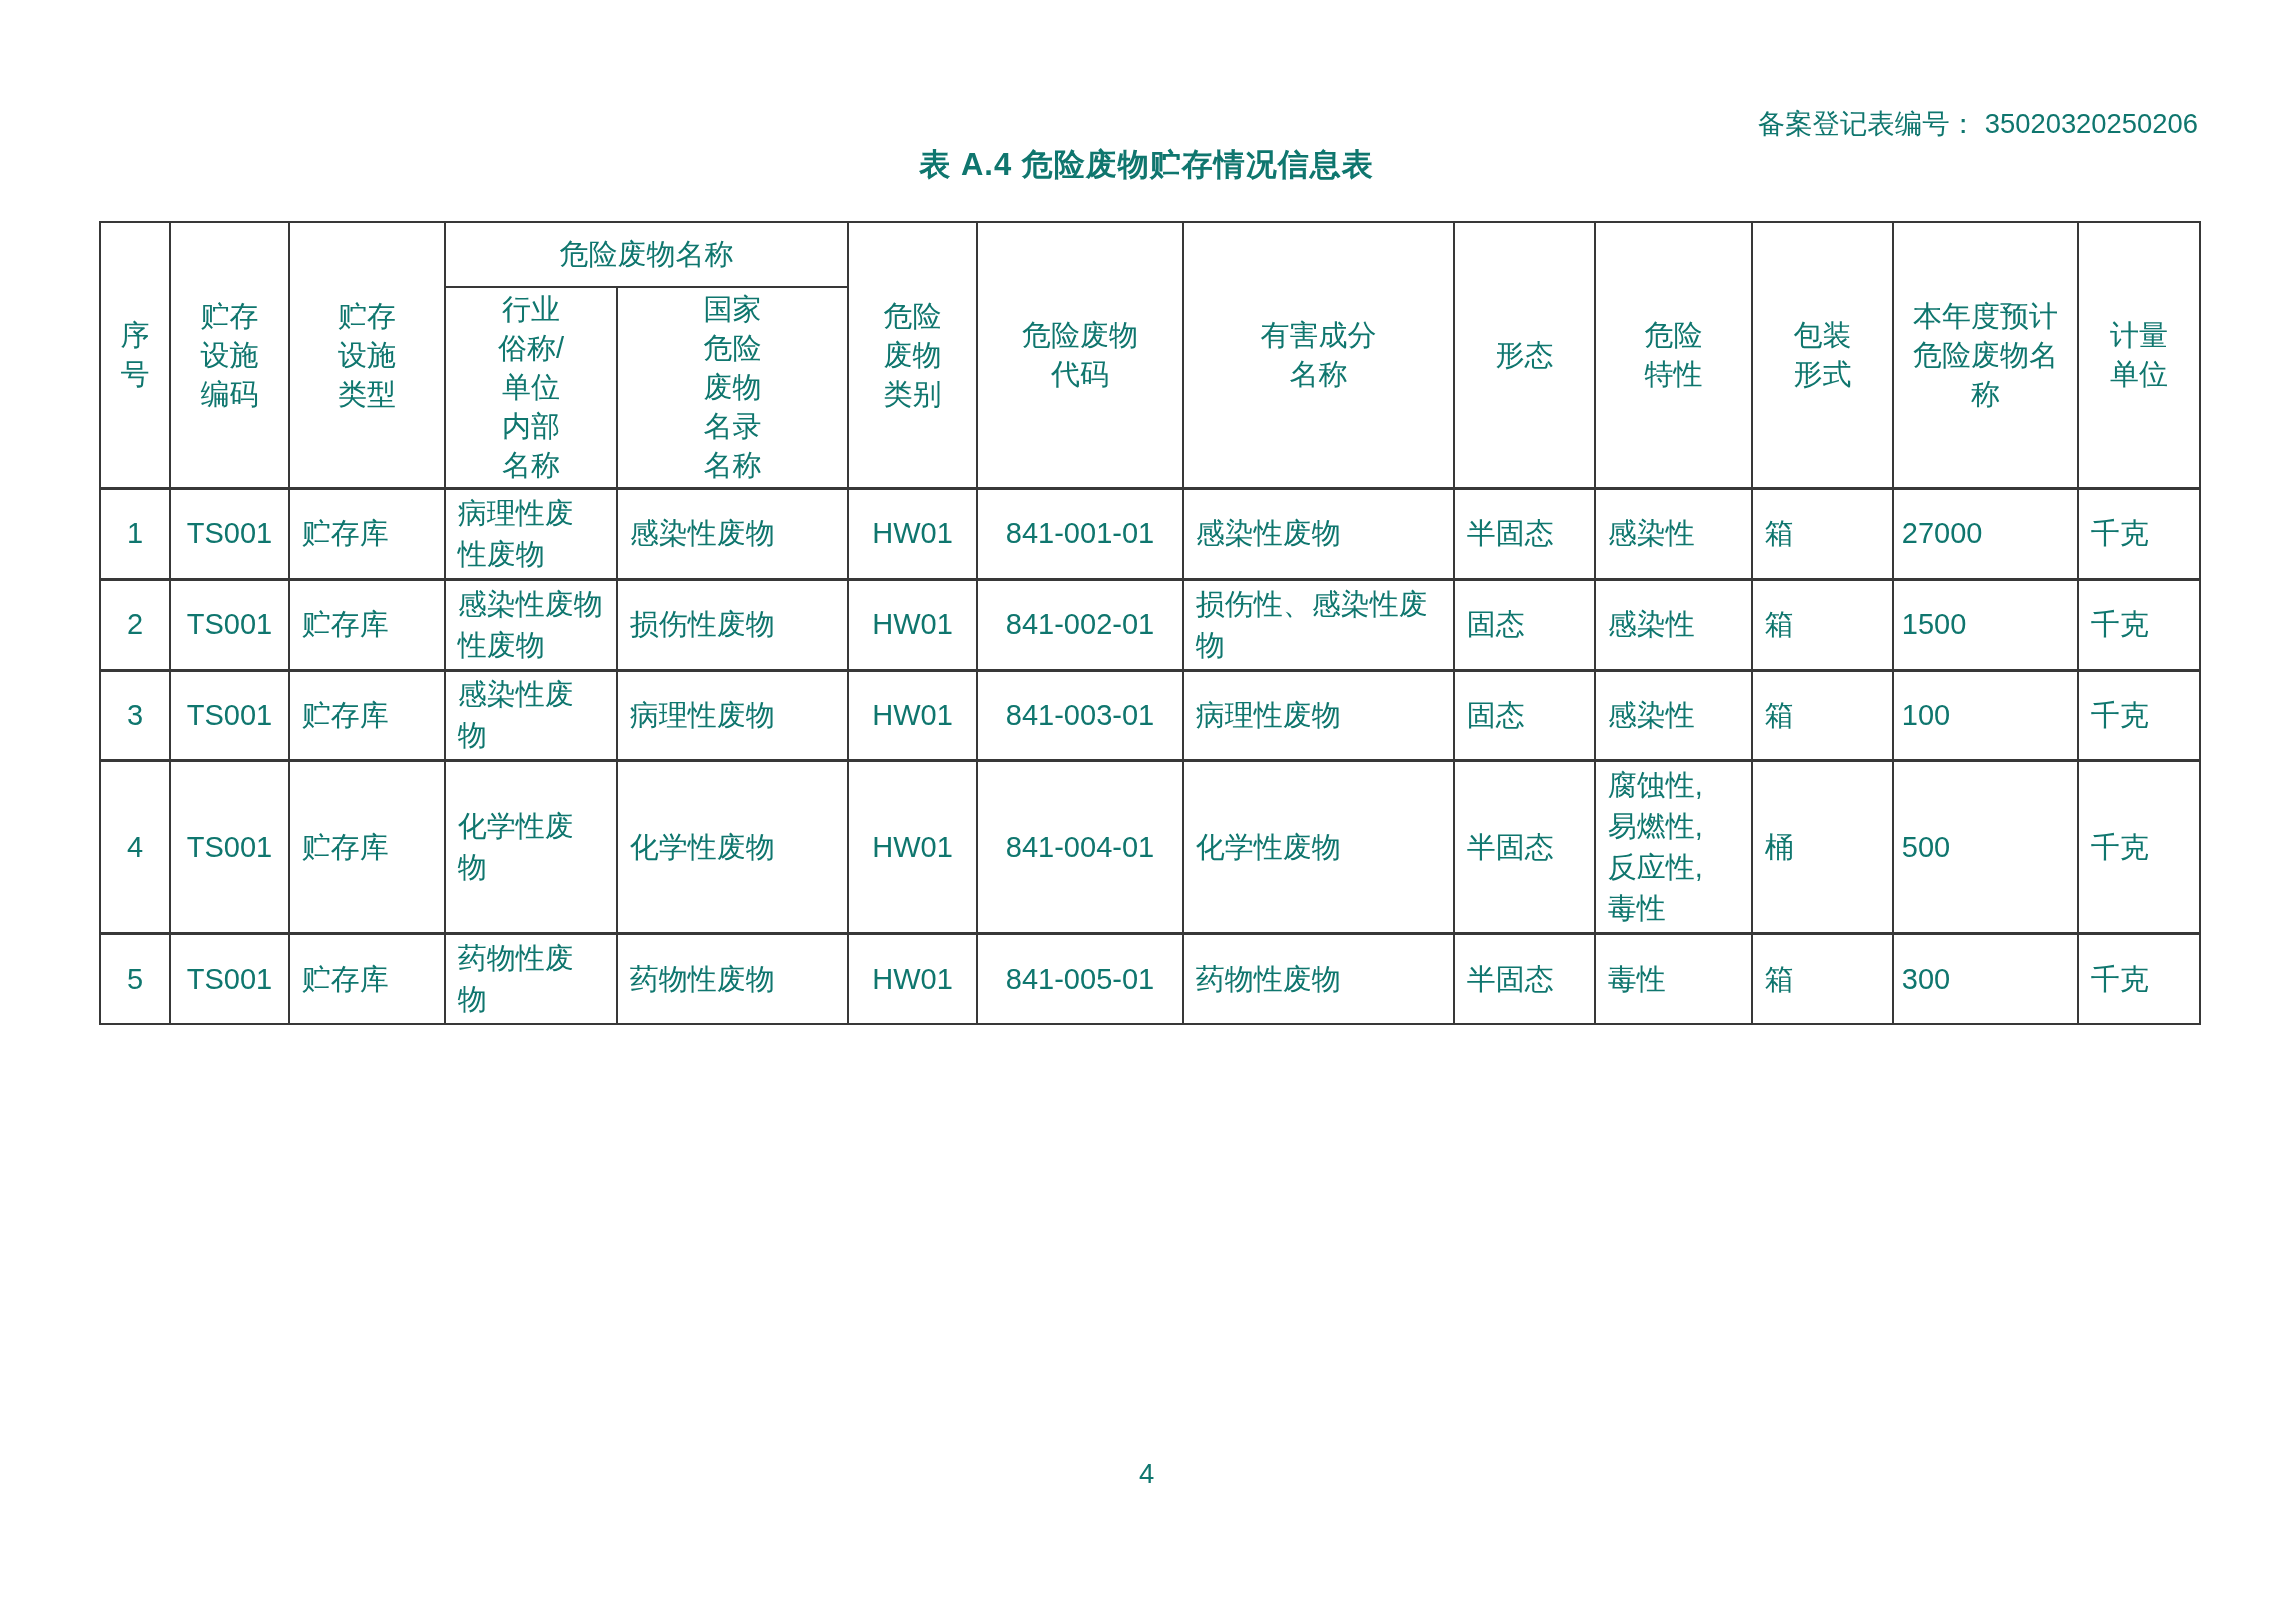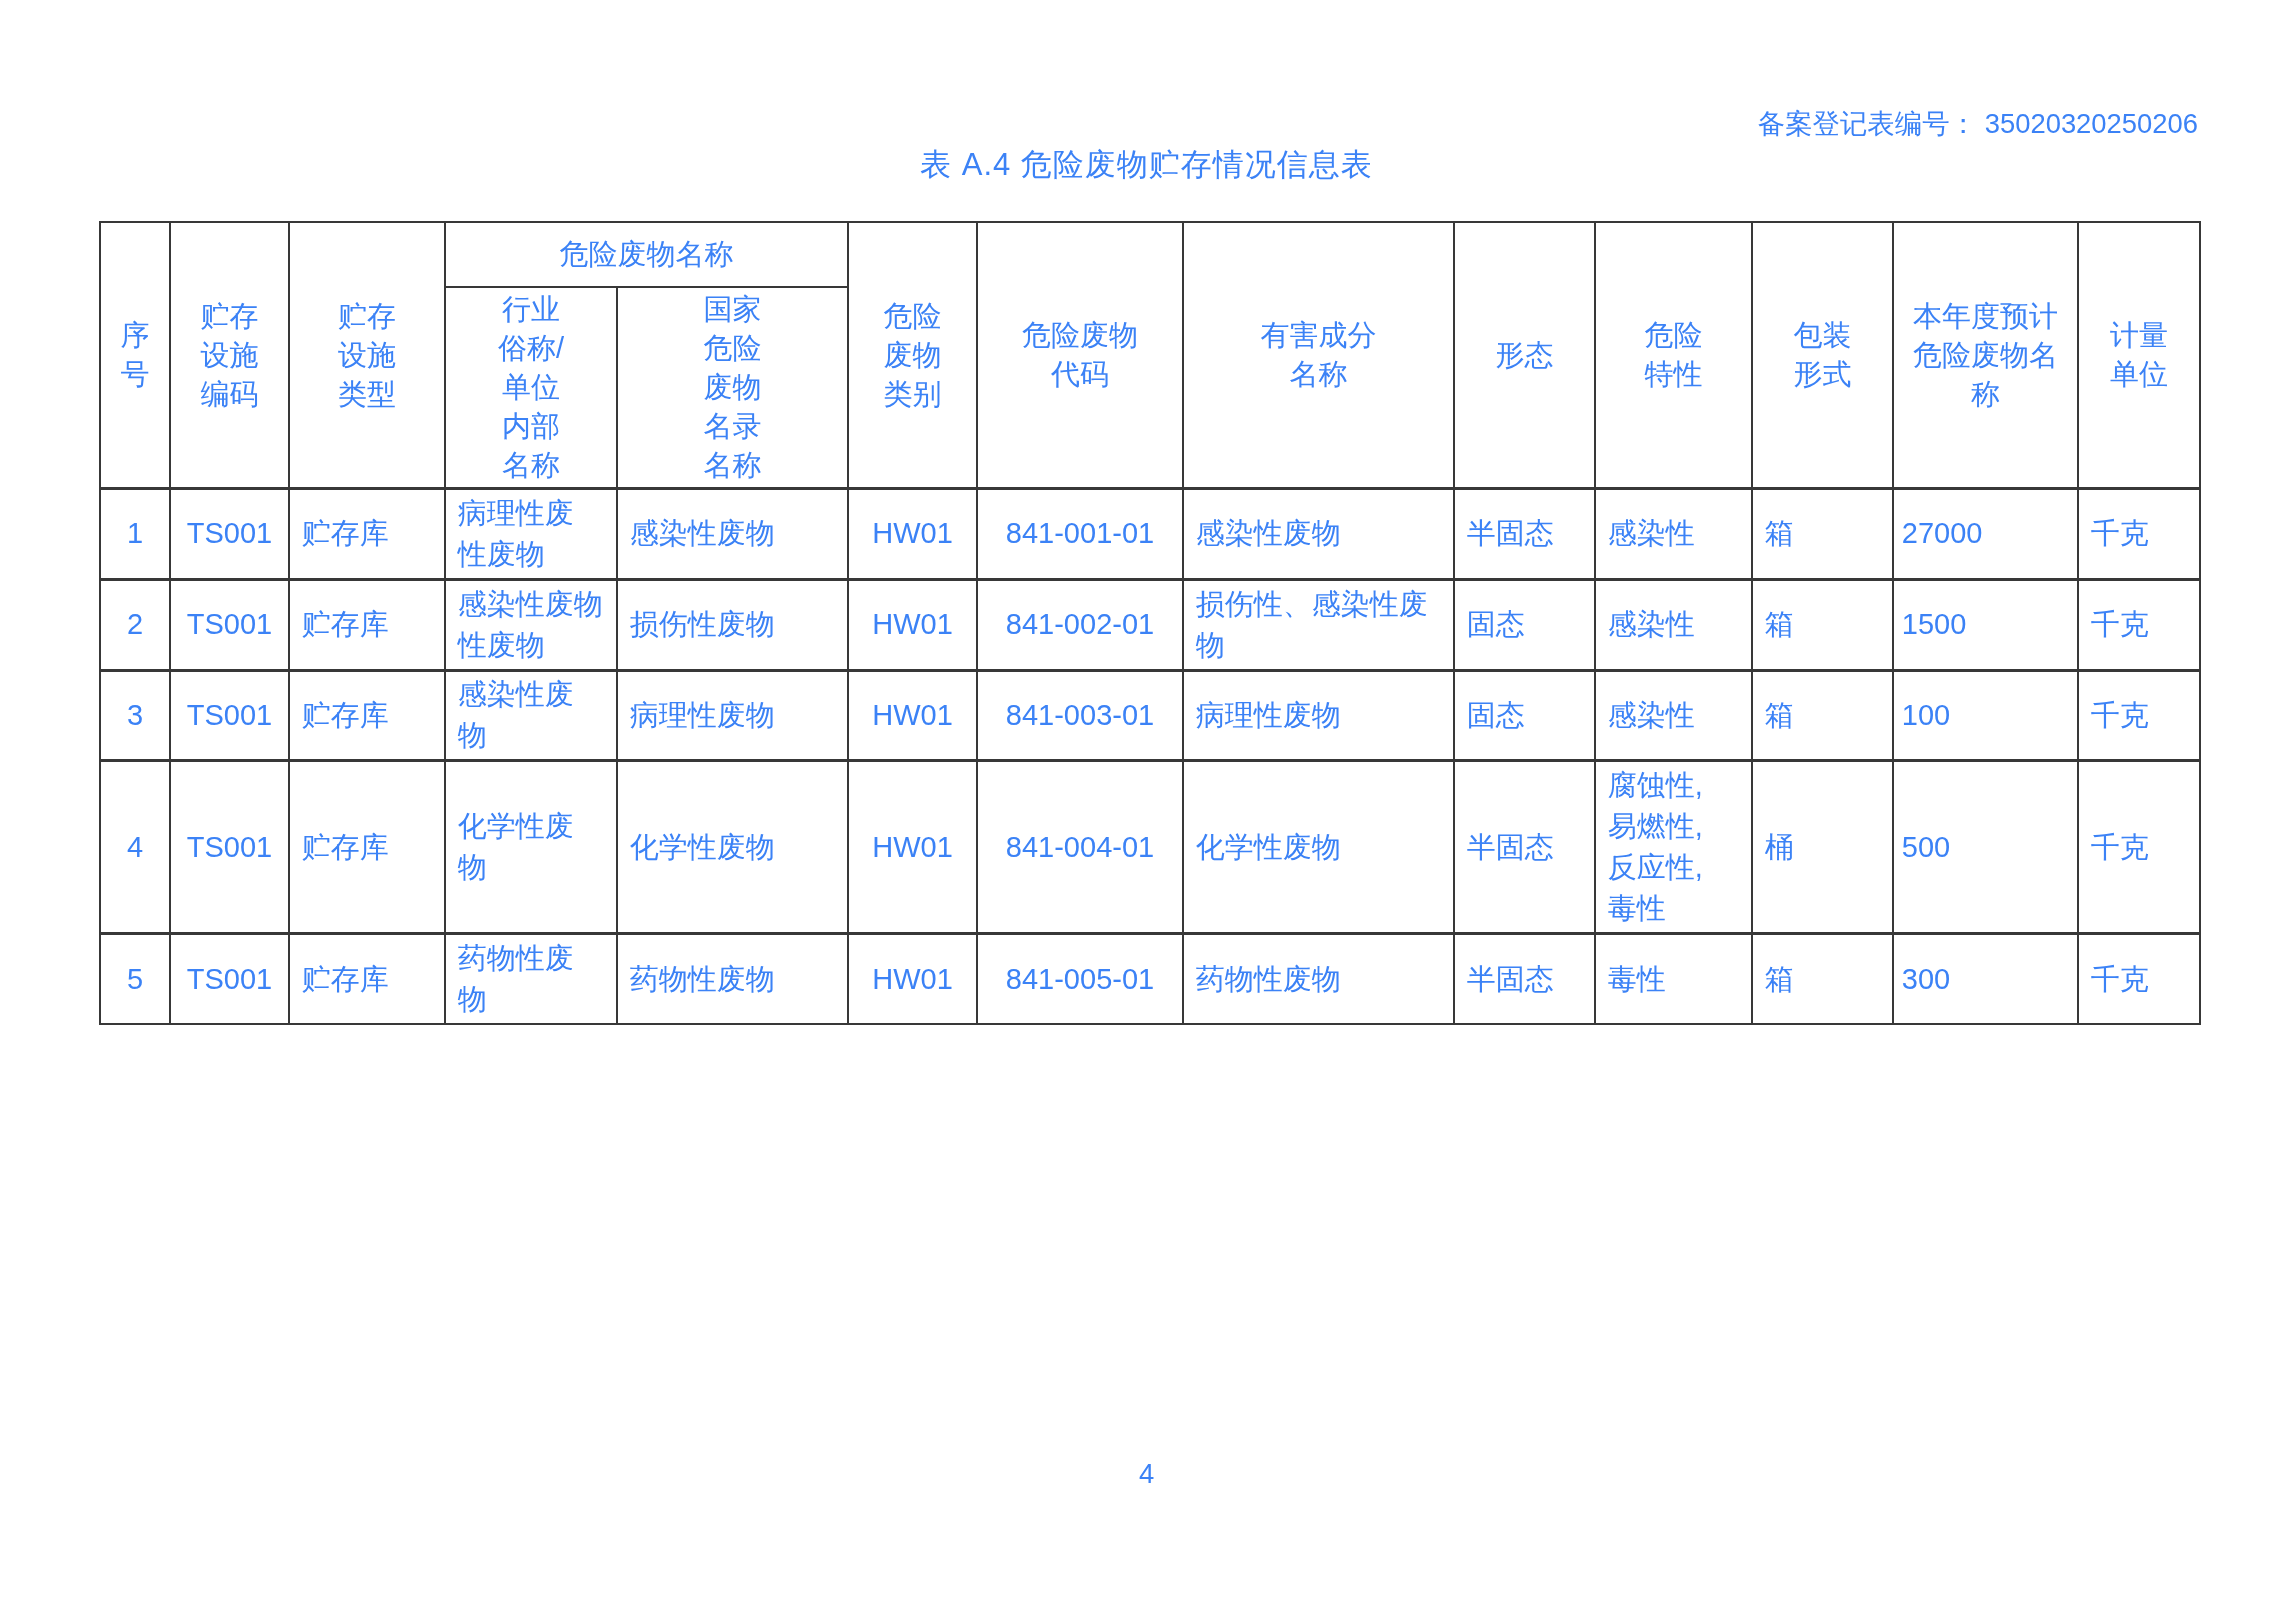--- a/index.html
+++ b/index.html
@@ -3,40 +3,40 @@
 <meta charset="utf-8">
 <style>
   * { box-sizing: border-box; }
   html, body { margin: 0; padding: 0; background: #ffffff; }
   .page {
     position: relative;
     width: 2293px;
     height: 1621px;
     background: #ffffff;
     font-family: "Liberation Sans", "DejaVu Sans", sans-serif;
-    color: #3b82f6;
+    color: #0f766e;
     overflow: hidden;
   }
   .reg-line {
     position: absolute;
     top: 106px;
     right: 95px;
     font-size: 27.4px;
     line-height: 35px;
     white-space: nowrap;
   }
   .reg-line .reg-value { margin-left: 7.8px; }
   .doc-title {
     position: absolute;
     top: 145px;
     left: 0;
     width: 100%;
     text-align: center;
     font-size: 31px;
-    font-weight: 400;
+    font-weight: 700;
     letter-spacing: 1px;
     line-height: 39px;
   }
   table.waste-table {
     position: absolute;
     left: 99px;
     top: 221px;
     width: 2099px;
     border-collapse: collapse;
     table-layout: fixed;

